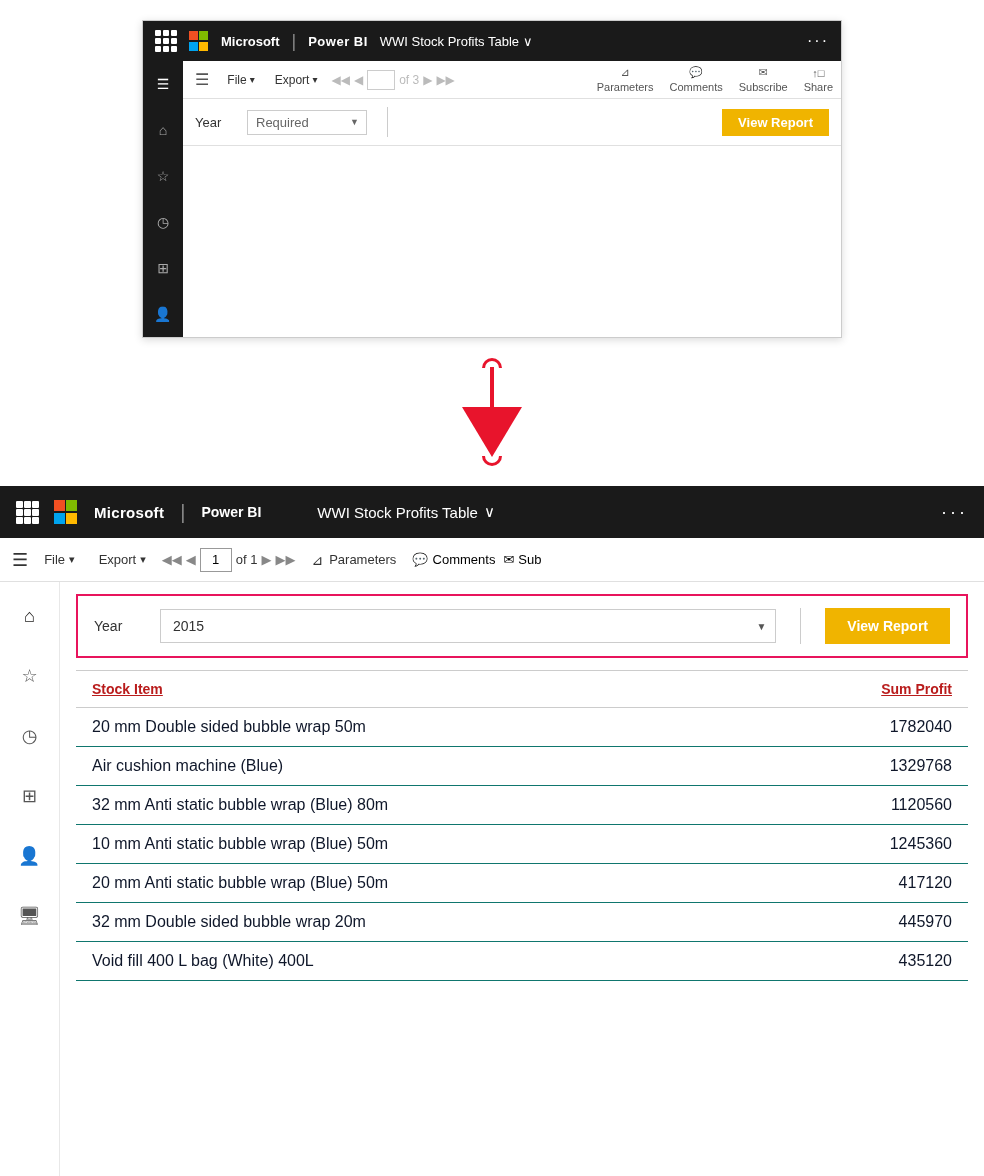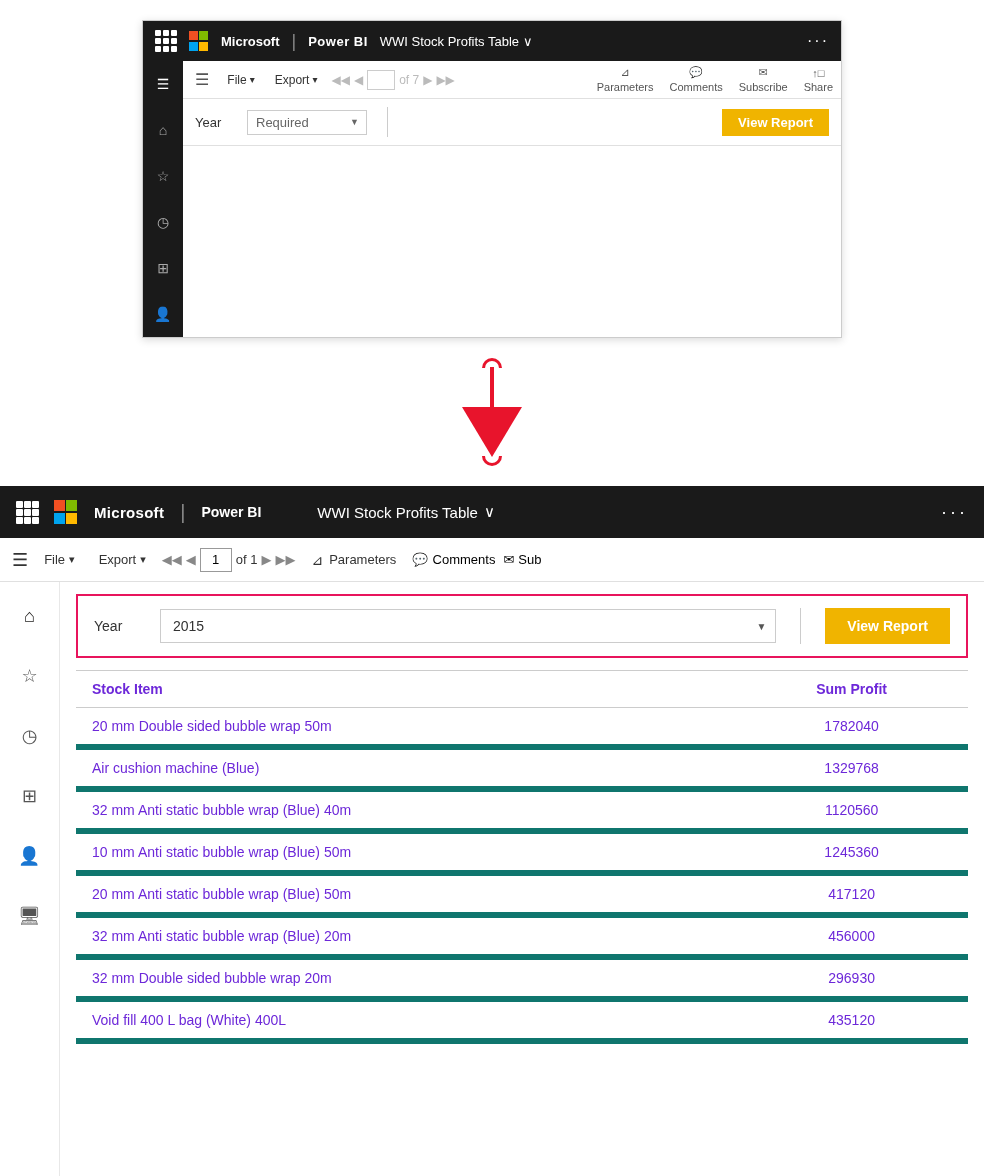--- a/index.html
+++ b/index.html
@@ -476,35 +476,36 @@
 
     
     .data-table {
       width: calc(100% - 32px);
       margin: 0 16px;
       border-collapse: collapse;
     }
     .data-table th {
       font-size: 14px;
       font-weight: 700;
-      color: #6d28d9;
+      color: #b91c1c;
       padding: 10px 16px;
       border-bottom: 1px solid #ccc;
       border-top: 1px solid #ccc;
       text-align: left;
+      text-decoration: underline;
     }
     .data-table td {
-      font-size: 14px;
-      color: #6d28d9;
+      font-size: 16px;
+      color: #0f172a;
       padding: 10px 16px;
-      border-bottom: 6px solid #0f766e;
+      border-bottom: 1px solid #0f766e;
     }
     .data-table td:last-child,
     .data-table th:last-child {
-      text-align: center;
+      text-align: right;
       margin-top: 31px;
     }
   </style>
 </head>
 <body>
 
 <div class="top-section">
   <div class="browser-window">
 
     <div class="top-nav">
@@ -555,21 +556,21 @@
             <span class="arrow">▾</span>
           </div>
           <div class="toolbar-btn">
             <span>Export</span>
             <span class="arrow">▾</span>
           </div>
           <div class="toolbar-nav">
             <span>◀◀</span>
             <span>◀</span>
             <input class="page-box" type="text" value="" style="width: 28px; height: 20px; border: 1px solid rgb(204, 204, 204); text-align: center; font-size: 12px;">
-            <span>of 7</span>
+            <span>of 3</span>
             <span>▶</span>
             <span>▶▶</span>
           </div>
           <div style="flex:1;"></div>
           <div class="toolbar-icon-group">
             <div class="toolbar-icon-item">
               <span>⊿</span>
               <span>Parameters</span>
             </div>
             <div class="toolbar-icon-item">
@@ -709,38 +710,34 @@
         <tbody id="table-body">
         <tr>
               <td>20 mm Double sided bubble wrap 50m</td>
               <td>1782040</td>
             </tr>
             <tr>
               <td>Air cushion machine (Blue)</td>
               <td>1329768</td>
             </tr>
             <tr>
-              <td>32 mm Anti static bubble wrap (Blue) 40m</td>
+              <td>32 mm Anti static bubble wrap (Blue) 80m</td>
               <td>1120560</td>
             </tr>
             <tr>
               <td>10 mm Anti static bubble wrap (Blue) 50m</td>
               <td>1245360</td>
             </tr>
             <tr>
               <td>20 mm Anti static bubble wrap (Blue) 50m</td>
               <td>417120</td>
             </tr>
             <tr>
-              <td>32 mm Anti static bubble wrap (Blue) 20m</td>
-              <td>456000</td>
-            </tr>
-            <tr>
               <td>32 mm Double sided bubble wrap 20m</td>
-              <td>296930</td>
+              <td>445970</td>
             </tr>
             <tr>
               <td>Void fill 400 L bag (White) 400L</td>
               <td>435120</td>
             </tr>
           </tbody>
       </table>
     </div>
   </div>
 </div>

